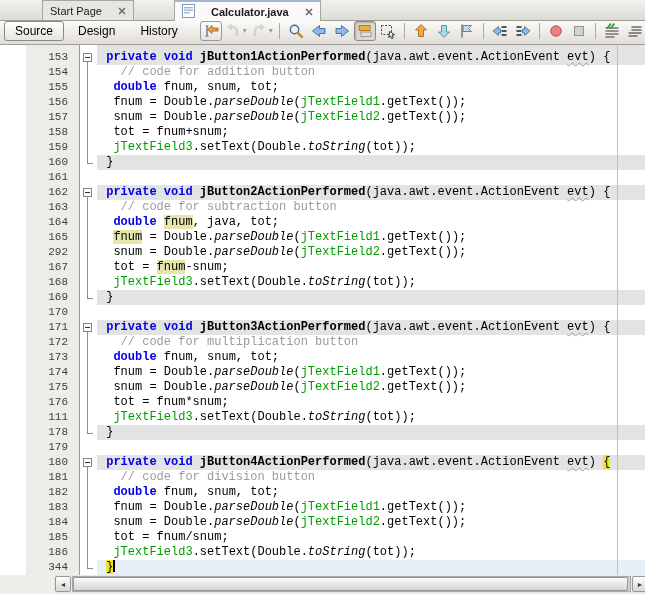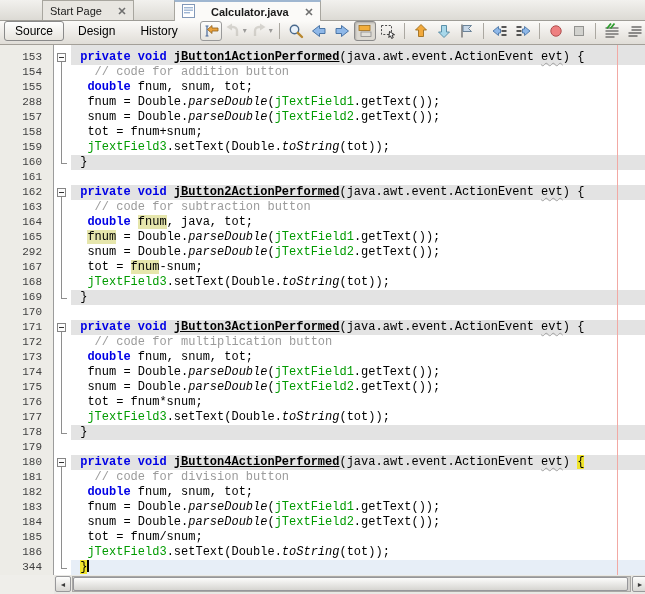--- a/index.html
+++ b/index.html
@@ -27,34 +27,34 @@
   .tbtn{min-width:22px;height:20px;display:flex;align-items:center;justify-content:center;
         border:1px solid transparent;box-sizing:border-box;}
   .tbtn.framed{border-color:#9A9A9A;border-radius:3px;background:linear-gradient(#FDFDFC,#E6E4DE);}
   .tbtn.pressed{border-color:#8A8A8A;border-radius:3px;background:#DCD9D2;
         box-shadow:inset 1px 1px 2px rgba(0,0,0,.2);}
   .tbtn.disabled{opacity:.5;}
   .dd{font-size:8px;color:#4a4a4a;margin-left:1px;line-height:1;}
   
   .editor{position:absolute;left:0;top:45px;width:645px;height:530px;overflow:hidden;background:#fff;}
   .rows{margin-top:-10px;}
-  .row{display:flex;height:15px;}
+  .row{display:flex;height:15px;padding-left:26px;}
   .cell-num{width:54px;box-sizing:border-box;background:#EDECE7;border-right:1px solid #9C9C9C;
         text-align:right;padding-right:11px;font-family:"Liberation Mono",monospace;
         font-size:11px;line-height:15px;color:#3F3F3F;flex:none;}
   .cell-fold{width:17px;flex:none;position:relative;background:#fff;}
   .cell-code{flex:1;font-family:"Liberation Mono",monospace;font-size:12px;line-height:15px;
         white-space:pre;padding-left:2px;color:#000;}
   .bg-guarded{background:var(--guarded-bg);}
   .bg-caret{background:var(--caretline-bg);}
   .s-kw{color:var(--kw-color);font-weight:bold;}
   .s-comment{color:var(--comment-color);}
   .s-field{color:var(--field-color);}
   .s-smethod{font-style:italic;}
-  .s-decl{font-weight:bold;text-decoration:underline;}
+  .s-decl{font-weight:bold;}
   .s-param{text-decoration:underline;text-decoration-style:wavy;
         text-decoration-color:#A0A0A0;text-decoration-thickness:1px;text-underline-offset:2px;}
   .hl-occ{background:var(--occ-bg);}
   .hl-brace{background:var(--brace-bg);}
   .caret{display:inline-block;width:2px;height:12px;background:#000;vertical-align:-2px;}
   .fbox{position:absolute;left:3px;top:3px;width:9px;height:9px;border:1px solid #858585;
         background:#FCFCFC;box-sizing:border-box;}
   .fbox::after{content:"";position:absolute;left:1px;right:1px;top:3px;height:1px;background:#333;}
   .fl{position:absolute;left:7px;width:1px;background:#8E8E8E;}
   .fl.start{top:12px;bottom:0;}
@@ -234,21 +234,21 @@
           <div class="cell-code"><span class="s-comment">   // code for addition button</span></div>
         </div>
         <div class="row">
           <div class="cell-num">155</div>
           <div class="cell-fold">
             <div class="fl mid"></div>
           </div>
           <div class="cell-code"><span class="s-plain">  </span><span class="s-kw">double</span><span class="s-plain"> fnum, snum, tot;</span></div>
         </div>
         <div class="row">
-          <div class="cell-num">288</div>
+          <div class="cell-num">156</div>
           <div class="cell-fold">
             <div class="fl mid"></div>
           </div>
           <div class="cell-code"><span class="s-plain">  fnum = Double.</span><span class="s-smethod">parseDouble</span><span class="s-plain">(</span><span class="s-field">jTextField1</span><span class="s-plain">.getText());</span></div>
         </div>
         <div class="row">
           <div class="cell-num">157</div>
           <div class="cell-fold">
             <div class="fl mid"></div>
           </div>
@@ -381,21 +381,21 @@
           <div class="cell-code"><span class="s-plain">  snum = Double.</span><span class="s-smethod">parseDouble</span><span class="s-plain">(</span><span class="s-field">jTextField2</span><span class="s-plain">.getText());</span></div>
         </div>
         <div class="row">
           <div class="cell-num">176</div>
           <div class="cell-fold">
             <div class="fl mid"></div>
           </div>
           <div class="cell-code"><span class="s-plain">  tot = fnum*snum;</span></div>
         </div>
         <div class="row">
-          <div class="cell-num">177</div>
+          <div class="cell-num">111</div>
           <div class="cell-fold">
             <div class="fl mid"></div>
           </div>
           <div class="cell-code"><span class="s-plain">  </span><span class="s-field">jTextField3</span><span class="s-plain">.setText(Double.</span><span class="s-smethod">toString</span><span class="s-plain">(tot));</span></div>
         </div>
         <div class="row">
           <div class="cell-num">178</div>
           <div class="cell-fold">
             <div class="fl end"></div>
             <div class="fstub"></div>

